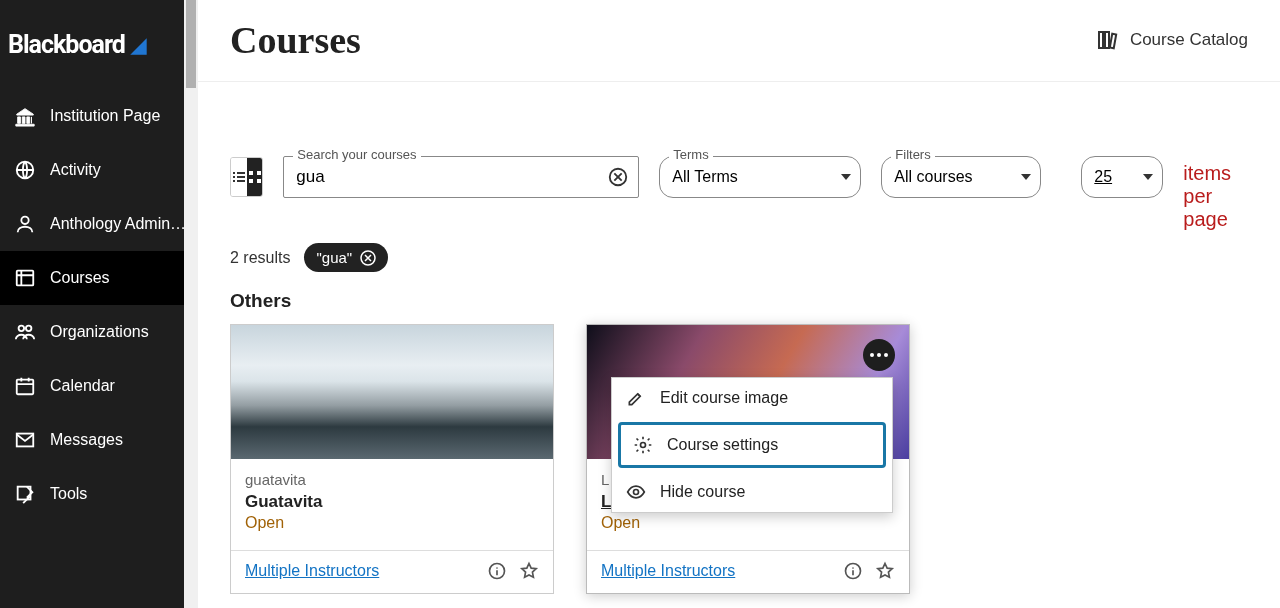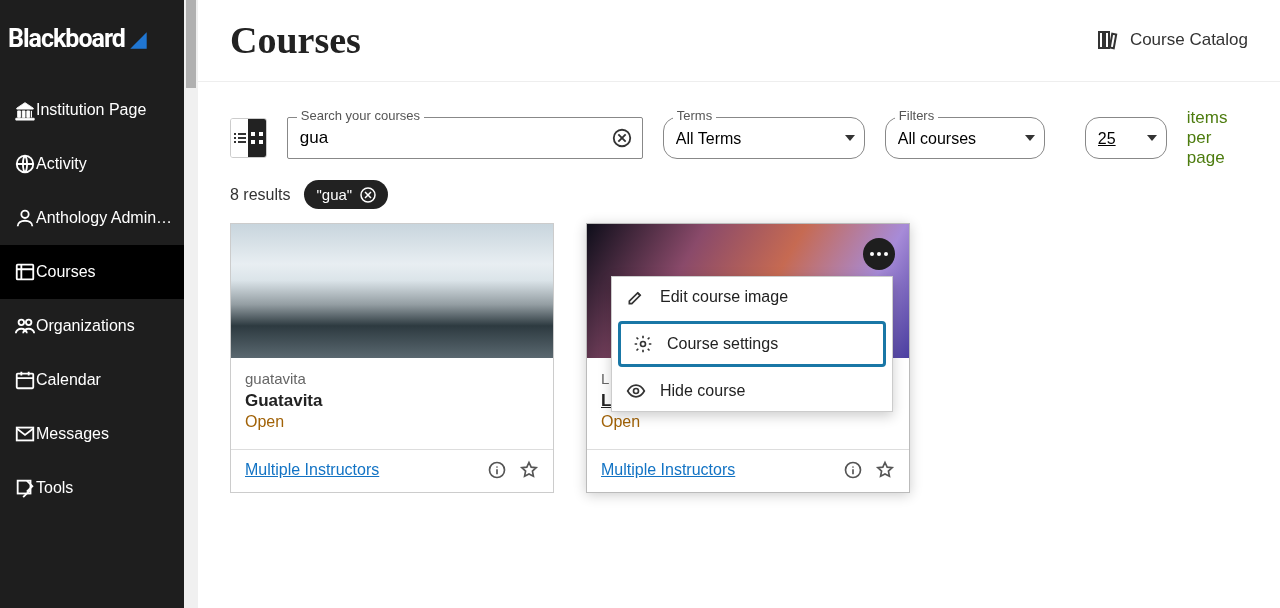--- a/index.html
+++ b/index.html
@@ -1,51 +1,51 @@
 <!DOCTYPE html>
 <html><head>
 <meta charset="utf-8">
 <style>
   * { box-sizing: border-box; margin: 0; padding: 0; }
   body { font-family: "Segoe UI", Arial, sans-serif; background: #fff; color: #222; width: 1280px; height: 608px; overflow: hidden; position: relative; }
   
   
   .sidebar { position: absolute; left: 0; top: 0; width: 184px; height: 608px; background: #1e1e1e; color: #fff; overflow: hidden; }
-  .logo { display: flex; align-items: center; gap: 4px; padding: 24px 8px 30px 8px; font-size: 25px; font-weight: 700; letter-spacing: -1px; font-family: Georgia, serif; }
+  .logo { display: flex; align-items: center; gap: 4px; padding: 30px 8px 30px 8px; font-size: 25px; font-weight: 700; letter-spacing: -1px; font-family: Georgia, serif; }
   .logo-text { font-family: -apple-system,BlinkMacSystemFont,"Segoe UI",Roboto,sans-serif; font-weight:700; }
   .logo-icon { color:#2076d2; font-size:20px; margin-left:2px; }
-  .nav-item { display: flex; align-items: center; padding: 16px 14px; color: #fff; font-size: 16px; cursor: pointer; white-space: nowrap; overflow:hidden; text-overflow:ellipsis; }
+  .nav-item { display: flex; align-items: center; gap: 14px; padding: 16px 14px; color: #fff; font-size: 16px; cursor: pointer; white-space: nowrap; overflow:hidden; text-overflow:ellipsis; }
   .nav-item.active { background: #000; }
   .nav-item svg, .nav-item .icon { width: 22px; height: 22px; flex: 0 0 22px; fill: #fff; stroke:#fff; }
   
   
   .scrollbar { position:absolute; left:184px; top:0; width:14px; height:608px; background:#f0f0f0; }
   .scrollbar-thumb { position:absolute; left:2px; top:0; width:10px; height:88px; background:#b0b0b0; border-radius:0; }
   
   
   .main { position: absolute; left: 198px; top: 0; right:0; height:608px; background:#fff; overflow:hidden;}
   .topbar { display:flex; justify-content:space-between; align-items:center; padding: 18px 32px 18px 32px; border-bottom:1px solid #fff;}
   .page-title { font-family: Georgia, "Times New Roman", serif; font-size: 38px; color:#222; }
   .catalog { display:flex; align-items:center; gap:10px; font-size:17px; color:#333; cursor:pointer; }
   .catalog svg { width:24px; height:24px; }
   
-  .filter-row { display:flex; align-items:center; gap:20px; padding: 26px 32px 10px 32px; border-top:1px solid #eee;justify-content:flex-end;}
+  .filter-row { display:flex; align-items:center; gap:20px; padding: 40px 32px 10px 32px; border-top:1px solid #eee;justify-content:flex-end;}
   .view-toggle { display:flex; border:1px solid #ccc; border-radius:3px; overflow:hidden; height:40px; }
   .view-btn { width:32px; display:flex; align-items:center; justify-content:center; background:#fff; cursor:pointer; }
   .view-btn.active { background:#222; color:#fff; }
   .field-wrap { position:relative; }
   .field-label { position:absolute; top:-9px; left:10px; background:#fff; font-size:13px; color:#555; padding:0 4px; }
   .search-input { width:356px; height:42px; border:1px solid #888; padding:6px 40px 6px 12px; font-size:17px; outline:none; border-radius:2px;}
   .clear-search { position:absolute; right:10px; top:50%; transform:translateY(-50%); width:22px; height:22px; cursor:pointer; }
   .select { height:42px; border:1px solid #888; padding:6px 36px 6px 12px; font-size:16px; background:#fff; appearance:none; border-radius:14px; cursor:pointer;}
   .select-terms { width:202px; }
   .select-filters { width:160px; }
   .select-perpage { width:82px;text-decoration:underline; }
   .caret { position:absolute; right:10px; top:50%; transform:translateY(-50%); pointer-events:none; }
-  .perpage-label { font-size:17px; color:#4d7c0f; }
+  .perpage-label { font-size:20px; color:#b91c1c;margin-top:40px; }
   
   .results-row { display:flex; align-items:center; gap:14px; padding: 2px 32px 14px 32px;}
   .results-text { font-size:16px; color:#333; }
   .chip { display:inline-flex; align-items:center; gap:8px; background:#222; color:#fff; border-radius:20px; padding:6px 12px; font-size:15px; cursor:pointer; }
   .chip svg { width:16px; height:16px; }
   
   .section-title { font-size:19px; font-weight:600; padding: 4px 32px 12px 32px; color:#222;}
   
   .cards { display:flex; gap:32px; padding: 0 32px; }
   .card { width:324px; border:1px solid #ccc; background:#fff; position:relative; }
@@ -203,30 +203,31 @@
     <div class="field-wrap">
       <select class="select select-perpage"><option>25</option></select>
       <svg class="caret" width="10" height="6" viewBox="0 0 10 6">
           <path d="M0 0l5 6 5-6z" fill="#333"></path>
         </svg>
     </div>
     <span class="perpage-label">items per page</span>
   </div>
 
   <div class="results-row">
-    <span class="results-text">8 results</span>
+    <span class="results-text">2 results</span>
     <span class="chip">
       <span>"gua"</span>
       <svg viewBox="0 0 16 16">
           <circle cx="8" cy="8" r="7" fill="none" stroke="#fff" stroke-width="1.5"></circle>
           <path d="M5 5l6 6M11 5l-6 6" stroke="#fff" stroke-width="1.5"></path>
         </svg>
     </span>
   </div>
 
+  <div class="section-title">Others</div>
 
   <div class="cards">
 
     <div class="card">
       <div class="card-hero hero1"></div>
       <div class="card-body">
         <div class="card-id">guatavita</div>
         <div class="card-title">Guatavita</div>
         <div class="card-status">Open</div>
       </div>

